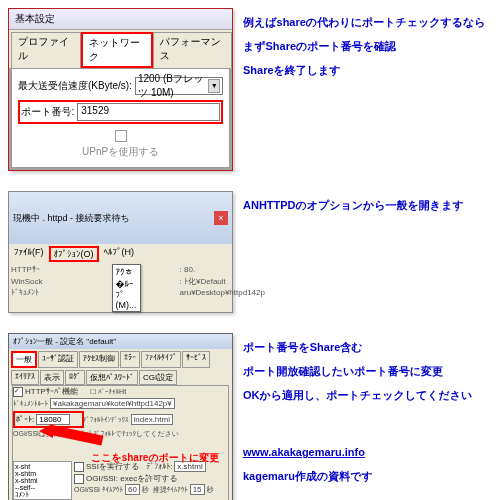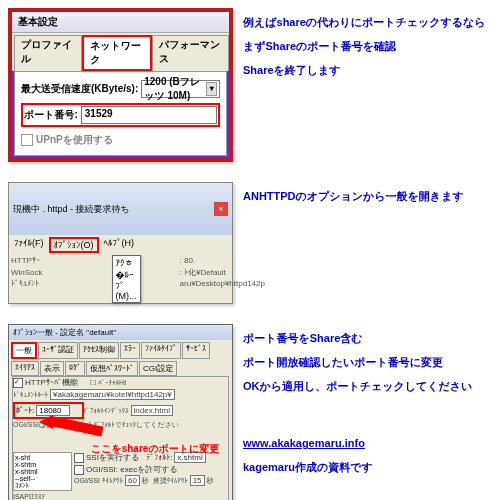--- a/index.html
+++ b/index.html
@@ -24,25 +24,24 @@
     color: #0000cc;
     font-weight: bold;
     line-height: 1.8;
     padding-top: 5px;
   }
   .right div { margin-bottom: 4px; }
   .link { color: #0000cc; text-decoration: underline; cursor: pointer; }
 
   
   .win1 {
-    background: #6d28d9;
-    border: 4px solid #b91c1c;
+    background: #a3a3a3;
+    border: 1px solid #b91c1c;
     box-shadow: 2px 2px 3px rgba(0,0,0,0.2);
     font-size: 10px;
-    font-weight: bold;
   }
   .titlebar1 {
     background: linear-gradient(#eef, #dde);
     padding: 3px 6px;
     border-bottom: 1px solid #aaa;
   }
   .tabs1 {
     display: flex;
     background: #ece9d8;
     padding: 2px 0 0 2px;
@@ -93,21 +92,21 @@
   .combo .dd {
     margin-left: auto;
     width: 14px;
     text-align: center;
     background: #e0e0e0;
     border: 1px solid #999;
     font-size: 8px;
     line-height: 12px;
   }
   .red-box { border: 2px solid red; padding: 1px; }
-  .chk { display: flex; align-items: center; gap: 3px; color: #888; font-size: 10px;}
+  .chk { display: flex; align-items: center; gap: 3px; color: #888; font-size: 10px; flex-direction: column;}
   .cbox { width:10px; height:10px; border:1px solid #999; background:#fff; }
 
   
   .win2 {
     border: 1px solid #888;
     background: #ece9d8;
     font-size: 9px;
     box-shadow: 2px 2px 3px rgba(0,0,0,0.2);
   }
   .title2 {

